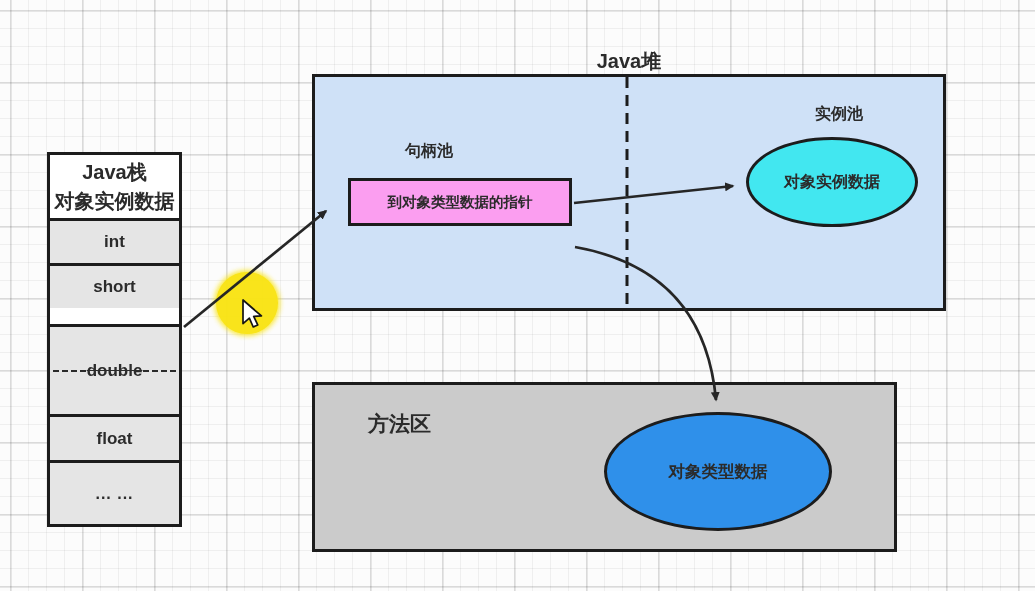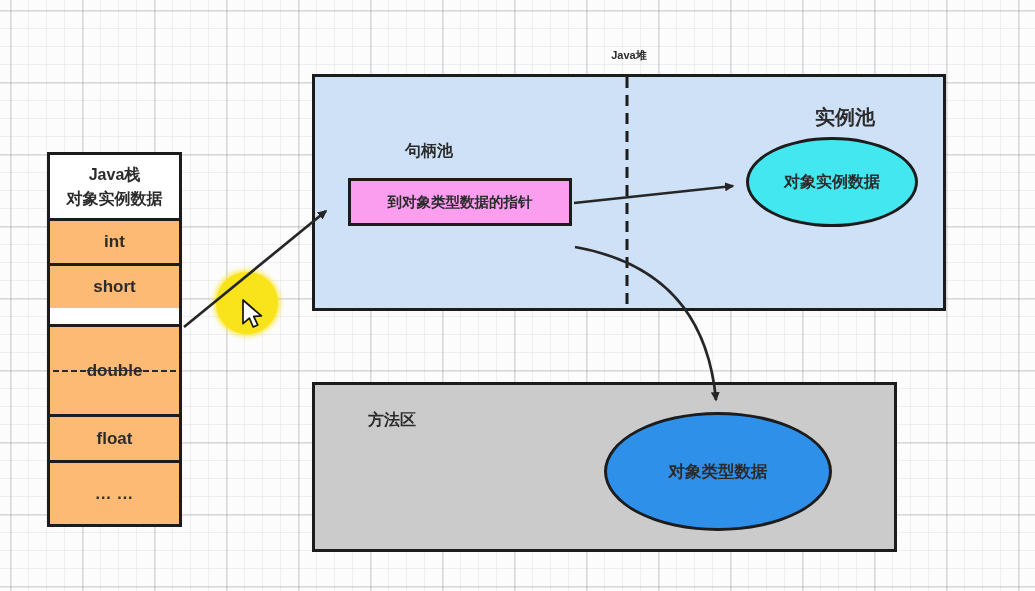--- a/index.html
+++ b/index.html
@@ -14,44 +14,44 @@
       linear-gradient(to right, rgba(0,0,0,0.05) 1px, transparent 1px),
       linear-gradient(to bottom, rgba(0,0,0,0.05) 1px, transparent 1px);
     background-size:72px 72px, 72px 72px, 18px 18px, 18px 18px;
     background-position:10px 10px;
   }
   .abs { position:absolute; }
   * { box-sizing:border-box; }
 
   
   .stack-table { left:47px; top:152px; width:135px; background:#ffffff; border:3px solid #1c1c1c; }
-  .stack-header { height:63px; display:flex; flex-direction:column; align-items:center; justify-content:center; font-size:16px; line-height:1.45; }
-  .srow { display:flex; align-items:center; justify-content:center; font-size:17px; border-top:3px solid #1c1c1c; background:#fdba74; }
+  .stack-header { height:63px; display:flex; flex-direction:column; align-items:center; justify-content:center; font-size:20px; line-height:1.45; }
+  .srow { display:flex; align-items:center; justify-content:center; font-size:17px; border-top:3px solid #1c1c1c; background:#e5e5e5; }
   .srow.int { height:45px; }
   .srow.short { height:45px; }
   .srow.reference { height:44px; background:#f4715f; }
   .srow.double { height:90px; padding:0 3px;margin-top:16px; }
   .srow.float { height:46px; }
   .srow.dots { height:64px; font-size:16px; letter-spacing:1px; }
   .dash-seg { flex:1; border-top:2.5px dashed #2a2a2a; }
   .double-word { padding:0 1px; text-decoration:line-through; }
 
   
-  .heap-title { left:312px; top:48px; width:634px; text-align:center; font-size:11px; }
+  .heap-title { left:312px; top:48px; width:634px; text-align:center; font-size:20px; }
   .heap-box { left:312px; top:74px; width:634px; height:237px; background:#cfe1f7; border:3px solid #1c1c1c; }
   .handle-pool-label { left:405px; top:141px; font-size:16px; }
   .handle-stack { left:348px; top:178px; width:224px; background:#fb9ef0; border:3px solid #1c1c1c; }
   .handle-row { height:42px; display:flex; align-items:center; justify-content:center; font-size:14.5px; }
   .handle-row + .handle-row { border-top:3px solid #1c1c1c; }
-  .instance-pool-label { left:815px; top:104px; font-size:20px; }
+  .instance-pool-label { left:815px; top:104px; font-size:16px; }
   .instance-ellipse { left:746px; top:137px; width:172px; height:90px; background:#42e7f0; border:3px solid #1c1c1c; border-radius:50%; display:flex; align-items:center; justify-content:center; font-size:16px; }
 
   
   .method-box { left:312px; top:382px; width:585px; height:170px; background:#cbcbcb; border:3px solid #1c1c1c; }
-  .method-label { left:368px; top:410px; font-size:16px; }
+  .method-label { left:368px; top:410px; font-size:21px; }
   .type-ellipse { left:604px; top:412px; width:228px; height:119px; background:#2f90ea; border:3px solid #1c1c1c; border-radius:50%; display:flex; align-items:center; justify-content:center; font-size:16.5px; }
 
   
   .highlight-dot { left:216px; top:272px; width:62px; height:62px; border-radius:50%;
     background:#f9e414; box-shadow:0 0 5px 2px rgba(249,228,20,.85); opacity:.97; }
 
   svg.overlay { position:absolute; left:0; top:0; pointer-events:none; }
 </style>
 </head>
 <body>

